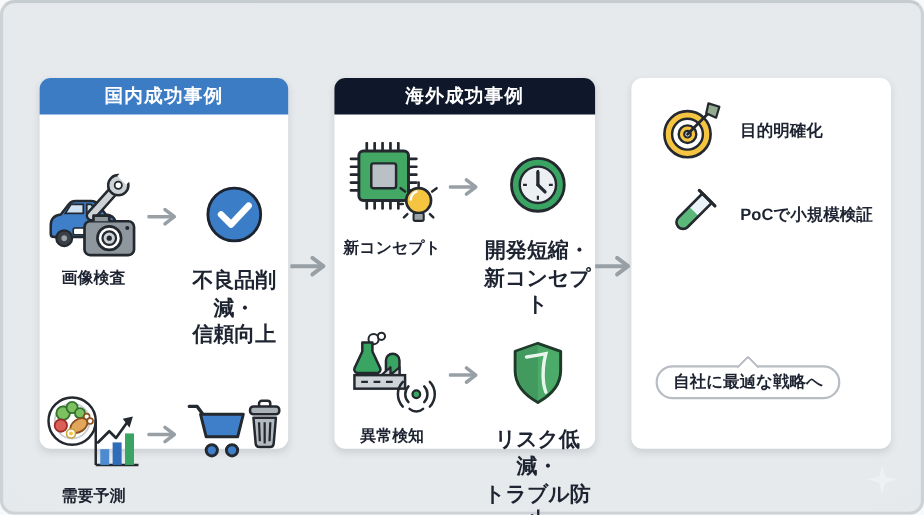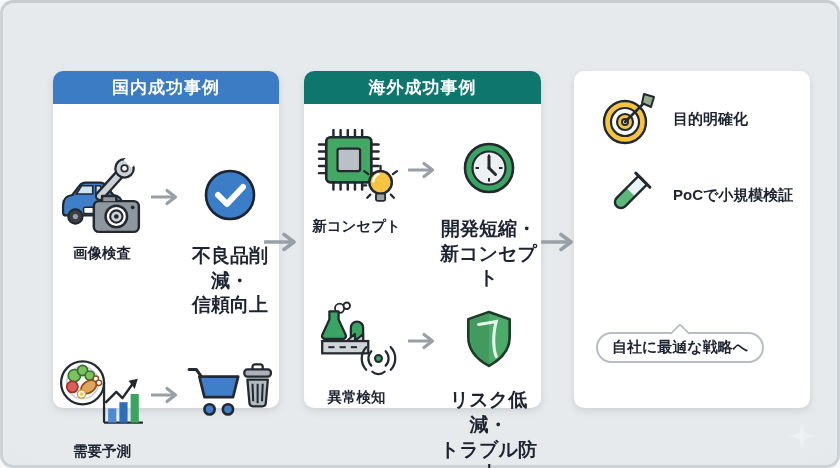--- a/index.html
+++ b/index.html
@@ -9,29 +9,29 @@
     -webkit-font-smoothing:antialiased;
   }
   .stage{
     position:absolute;inset:0;
     background:radial-gradient(120% 130% at 50% 45%, #e7eaec 55%, #dbdfe3 100%);
     border:3px solid #cdd2d6;border-top-color:#c7ccd1;border-radius:13px;
     box-sizing:border-box;
   }
   .panel{position:absolute;top:68px;height:337px;background:#ffffff;border-radius:10px;
     box-shadow:0 3px 7px rgba(90,100,112,0.18);}
-  .panel-domestic{left:50px;width:226px;}
+  .panel-domestic{left:33px;width:226px;}
   .panel-overseas{left:301px;width:237px;}
   .panel-learning{left:571px;width:236px;}
   .panel-header{
     height:33px;border-radius:10px 10px 0 0;display:flex;align-items:center;justify-content:center;
     font-size:17px;font-weight:700;letter-spacing:1px;color:#ffffff;
   }
   .header-blue{background:#3b7cc4;}
-  .header-green{background:#0f766e;}
+  .header-green{background:#0f172a;}
   .header-yellow{background:#f4c53d;color:#1d2330;}
   .panel-body{position:relative;height:384px;display:flex;flex-direction:column;
     justify-content:space-evenly;padding-top:16px;box-sizing:border-box;}
   .case-row{display:flex;align-items:flex-start;justify-content:center;}
   .endpoint{display:flex;flex-direction:column;align-items:center;width:102px;}
   .icon-slot{height:94px;display:flex;align-items:center;justify-content:center;}
   .row-arrow{margin-top:40px;flex:0 0 auto;display:flex;}
   .case-label{font-size:14.5px;font-weight:700;color:#1d2330;text-align:center;line-height:1.25;margin-top:2px;}
   .result-label{font-size:19px;font-weight:700;color:#1d2330;text-align:center;line-height:1.3;margin-top:2px;}
   .result-label span{display:block;}

